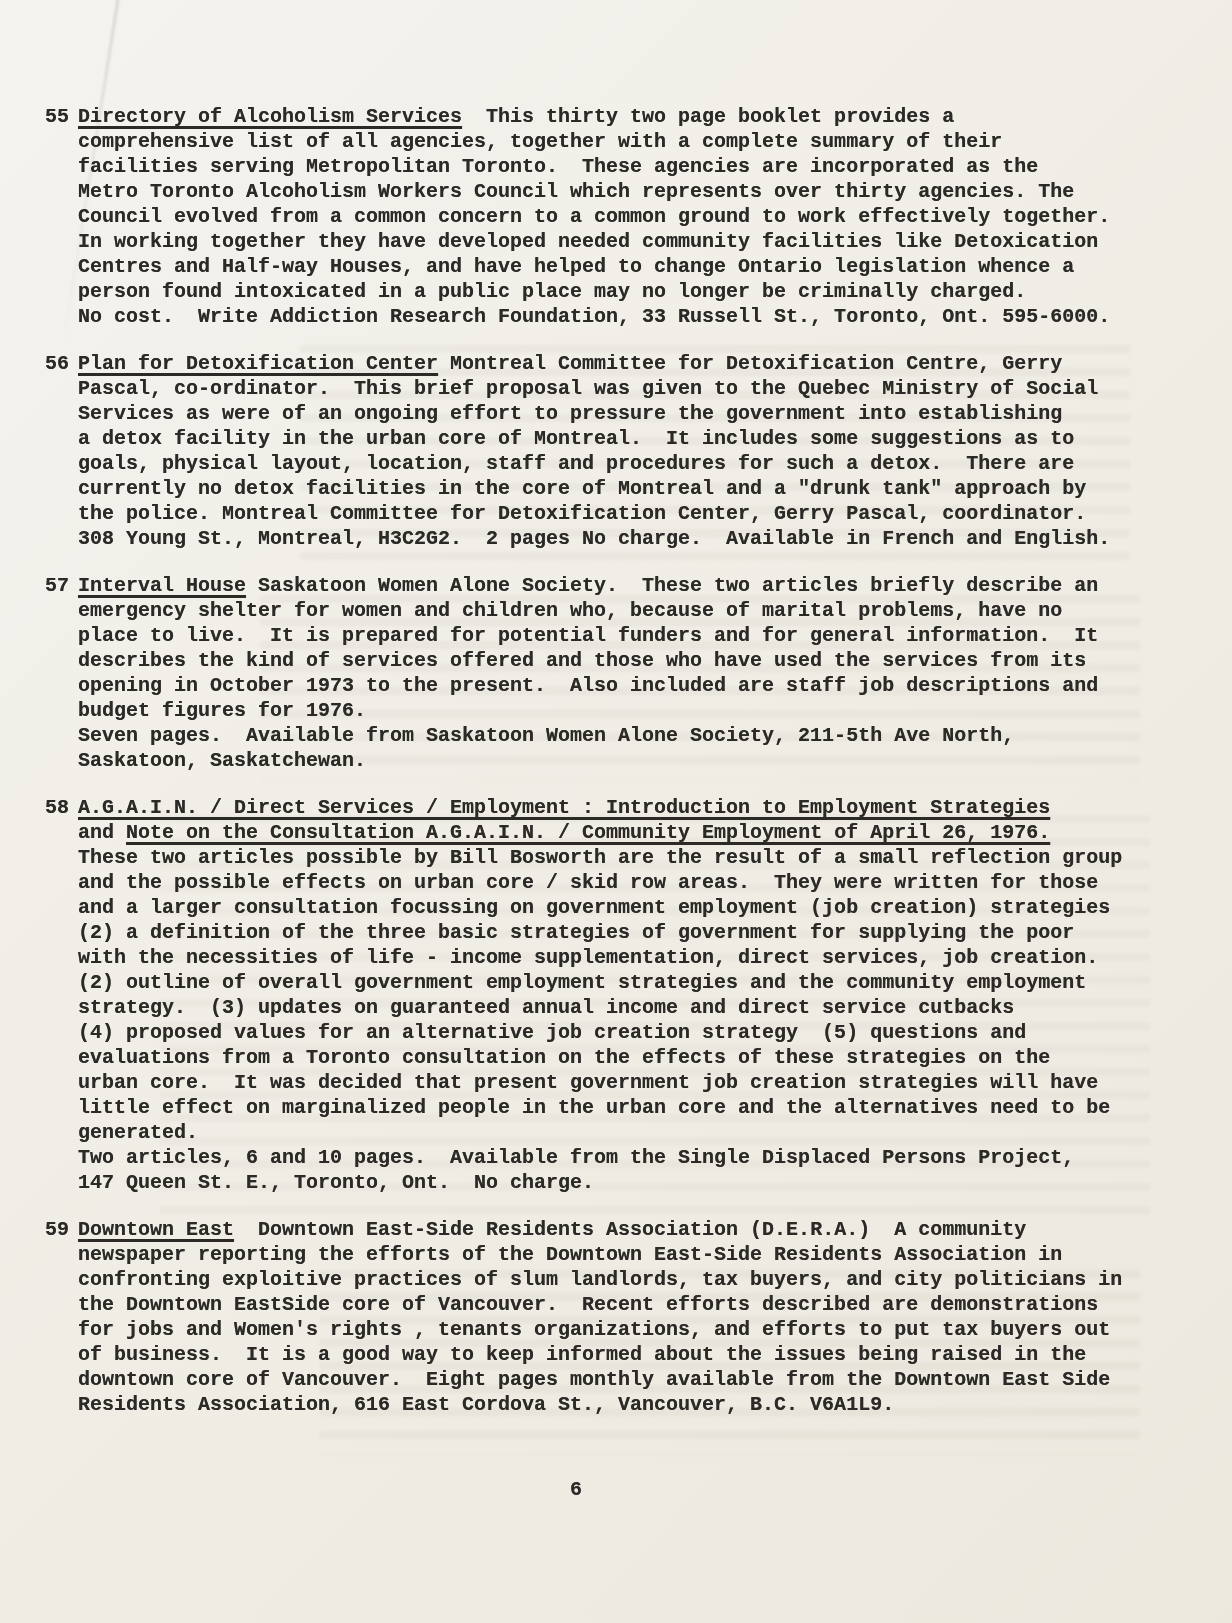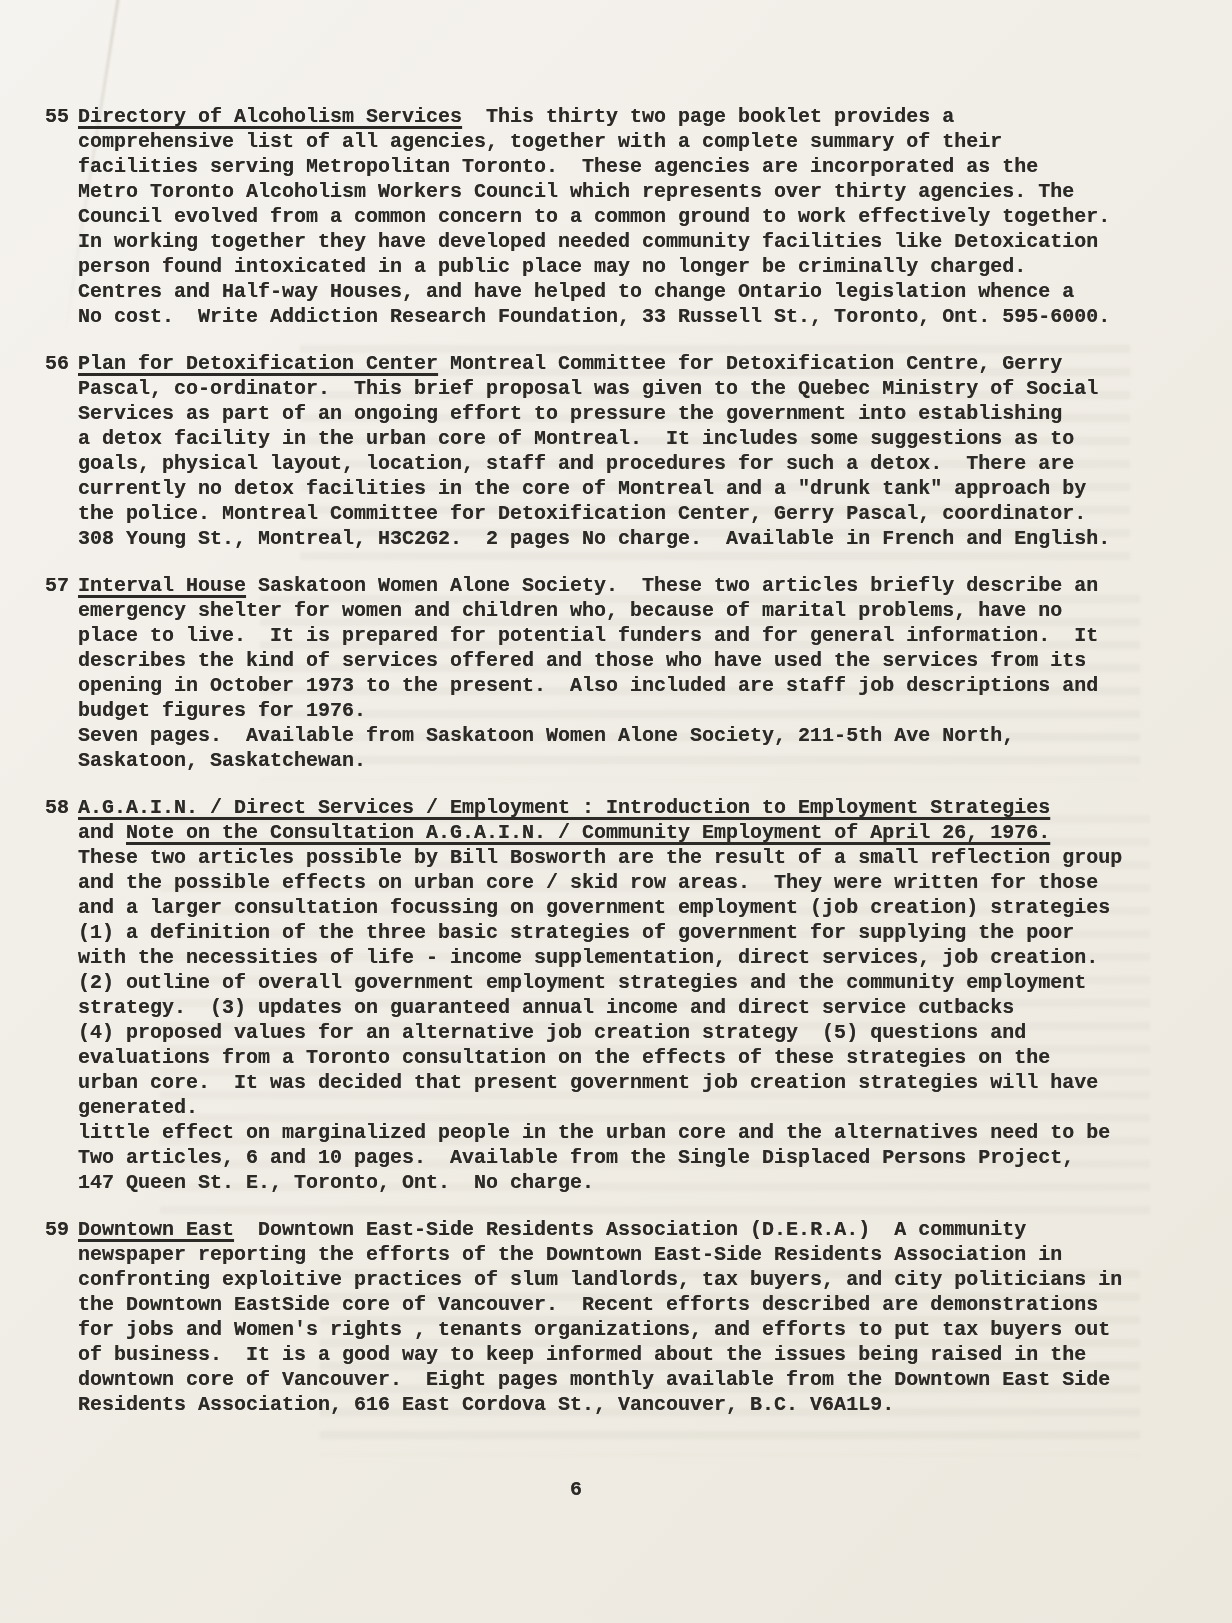--- a/index.html
+++ b/index.html
@@ -101,30 +101,30 @@
   <div class="content">
 
     <section class="entry">
       <span class="num">55</span>
       <div class="line"><span class="u">Directory of Alcoholism Services</span><span>  This thirty two page booklet provides a</span></div>
       <div class="line">comprehensive list of all agencies, together with a complete summary of their</div>
       <div class="line">facilities serving Metropolitan Toronto.  These agencies are incorporated as the</div>
       <div class="line">Metro Toronto Alcoholism Workers Council which represents over thirty agencies. The</div>
       <div class="line">Council evolved from a common concern to a common ground to work effectively together.</div>
       <div class="line">In working together they have developed needed community facilities like Detoxication</div>
+      <div class="line">Centres and Half-way Houses, and have helped to change Ontario legislation whence a</div>
       <div class="line">person found intoxicated in a public place may no longer be criminally charged.</div>
-      <div class="line">Centres and Half-way Houses, and have helped to change Ontario legislation whence a</div>
       <div class="line">No cost.  Write Addiction Research Foundation, 33 Russell St., Toronto, Ont. 595-6000.</div>
     </section>
 
     <section class="entry">
       <span class="num">56</span>
       <div class="line"><span class="u">Plan for Detoxification Center</span><span> Montreal Committee for Detoxification Centre, Gerry</span></div>
       <div class="line">Pascal, co-ordinator.  This brief proposal was given to the Quebec Ministry of Social</div>
-      <div class="line">Services as part of an ongoing effort to pressure the government into establishing</div>
+      <div class="line">Services as were of an ongoing effort to pressure the government into establishing</div>
       <div class="line">a detox facility in the urban core of Montreal.  It includes some suggestions as to</div>
       <div class="line">goals, physical layout, location, staff and procedures for such a detox.  There are</div>
       <div class="line">currently no detox facilities in the core of Montreal and a "drunk tank" approach by</div>
       <div class="line">the police. Montreal Committee for Detoxification Center, Gerry Pascal, coordinator.</div>
       <div class="line">308 Young St., Montreal, H3C2G2.  2 pages No charge.  Available in French and English.</div>
     </section>
 
     <section class="entry">
       <span class="num">57</span>
       <div class="line"><span class="u">Interval House</span><span> Saskatoon Women Alone Society.  These two articles briefly describe an</span></div>
@@ -137,29 +137,29 @@
       <div class="line">Saskatoon, Saskatchewan.</div>
     </section>
 
     <section class="entry">
       <span class="num">58</span>
       <div class="line"><span class="u">A.G.A.I.N. / Direct Services / Employment : Introduction to Employment Strategies</span><span></span></div>
       <div class="line"><span>and </span><span class="u">Note on the Consultation A.G.A.I.N. / Community Employment of April 26, 1976.</span></div>
       <div class="line">These two articles possible by Bill Bosworth are the result of a small reflection group</div>
       <div class="line">and the possible effects on urban core / skid row areas.  They were written for those</div>
       <div class="line">and a larger consultation focussing on government employment (job creation) strategies</div>
-      <div class="line">(1) a definition of the three basic strategies of government for supplying the poor</div>
+      <div class="line">(2) a definition of the three basic strategies of government for supplying the poor</div>
       <div class="line">with the necessities of life - income supplementation, direct services, job creation.</div>
       <div class="line">(2) outline of overall government employment strategies and the community employment</div>
       <div class="line">strategy.  (3) updates on guaranteed annual income and direct service cutbacks</div>
       <div class="line">(4) proposed values for an alternative job creation strategy  (5) questions and</div>
       <div class="line">evaluations from a Toronto consultation on the effects of these strategies on the</div>
       <div class="line">urban core.  It was decided that present government job creation strategies will have</div>
+      <div class="line">little effect on marginalized people in the urban core and the alternatives need to be</div>
       <div class="line">generated.</div>
-      <div class="line">little effect on marginalized people in the urban core and the alternatives need to be</div>
       <div class="line">Two articles, 6 and 10 pages.  Available from the Single Displaced Persons Project,</div>
       <div class="line">147 Queen St. E., Toronto, Ont.  No charge.</div>
     </section>
 
     <section class="entry">
       <span class="num">59</span>
       <div class="line"><span class="u">Downtown East</span><span>  Downtown East-Side Residents Association (D.E.R.A.)  A community</span></div>
       <div class="line">newspaper reporting the efforts of the Downtown East-Side Residents Association in</div>
       <div class="line">confronting exploitive practices of slum landlords, tax buyers, and city politicians in</div>
       <div class="line">the Downtown EastSide core of Vancouver.  Recent efforts described are demonstrations</div>

